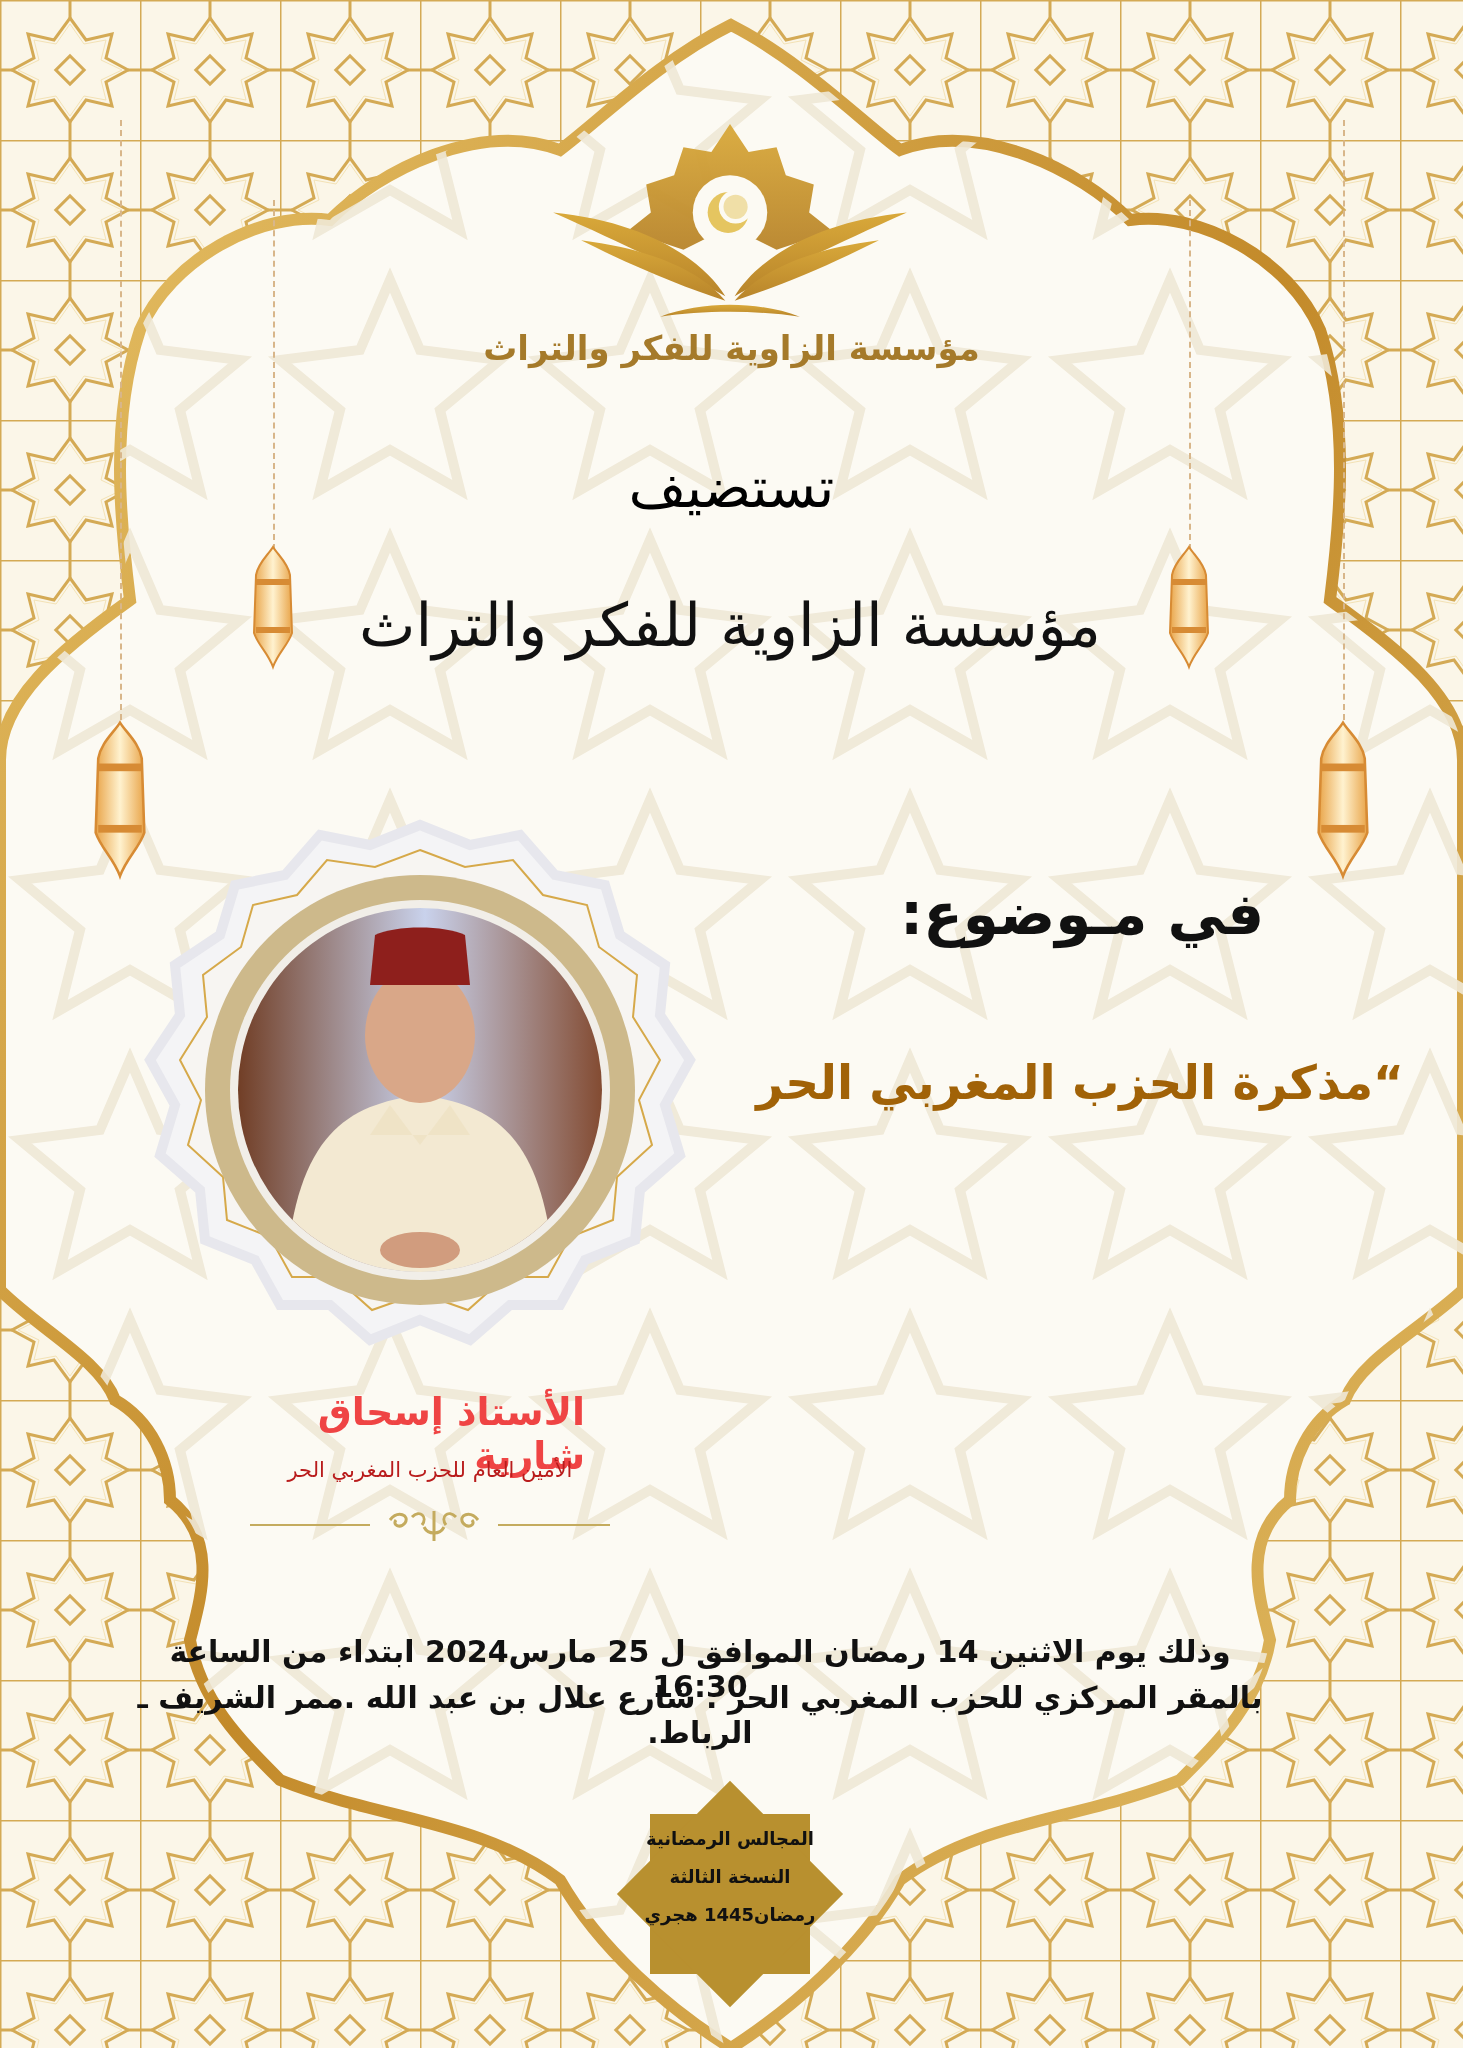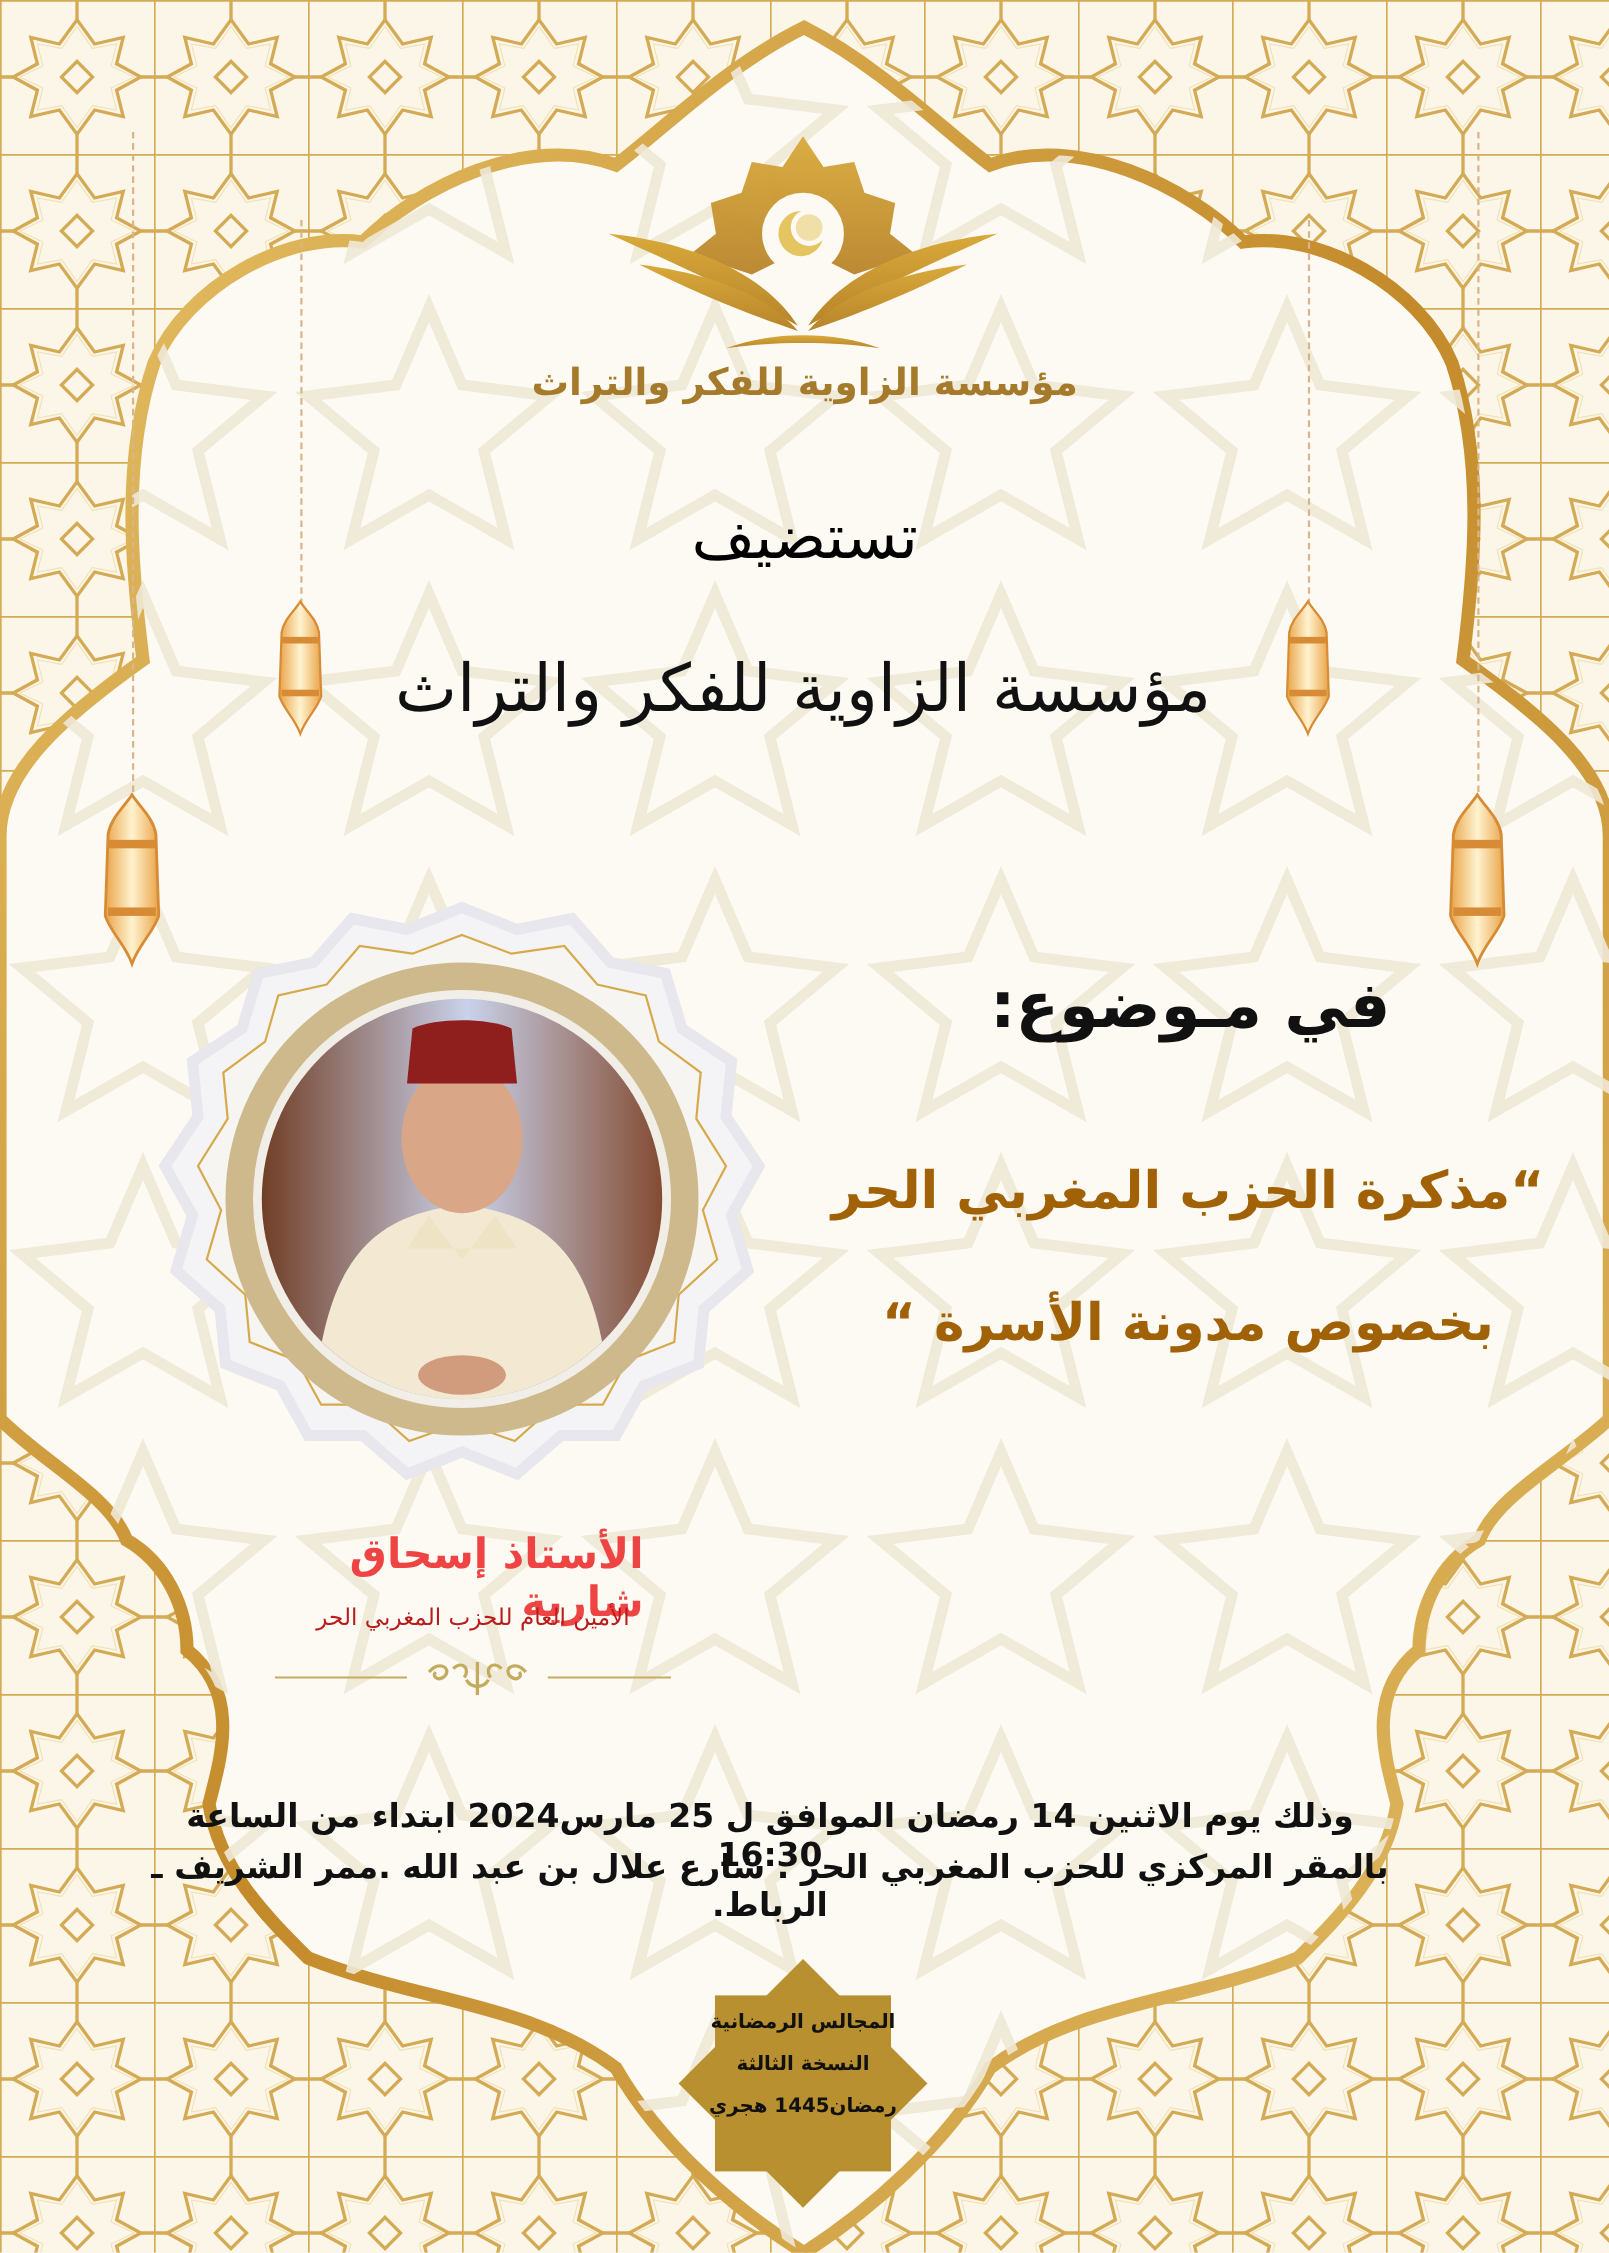--- a/index.html
+++ b/index.html
@@ -163,21 +163,20 @@
     <circle cx="216" cy="104" r="18" fill="#fcfaf3"></circle>
     <circle cx="216" cy="104" r="13" fill="#f0dfa7"></circle>
   </svg>
   <div class="logo-text">مؤسسة الزاوية للفكر والتراث</div>
 
   <div class="hosts">تستضيف</div>
   <div class="org">مؤسسة الزاوية للفكر والتراث</div>
 
   <div class="topic-label">في مـوضوع:</div>
   <div class="topic-line" style="top:1055px;">“مذكرة الحزب المغربي الحر</div>
-  <div class="topic-line" style="top:1175px;">بخصوص مدونة الأسرة “</div>
 
   <svg class="photo-wrap" viewBox="0 0 590 570">
     <defs>
       <clipPath id="pc">
           <circle cx="295" cy="285" r="182"></circle>
         </clipPath>
       <linearGradient id="bg1" x1="0" x2="1">
           <stop offset="0" stop-color="#6b3418"></stop>
           <stop offset="0.5" stop-color="#c9d2ec"></stop>
           <stop offset="1" stop-color="#7a3a1a"></stop>

